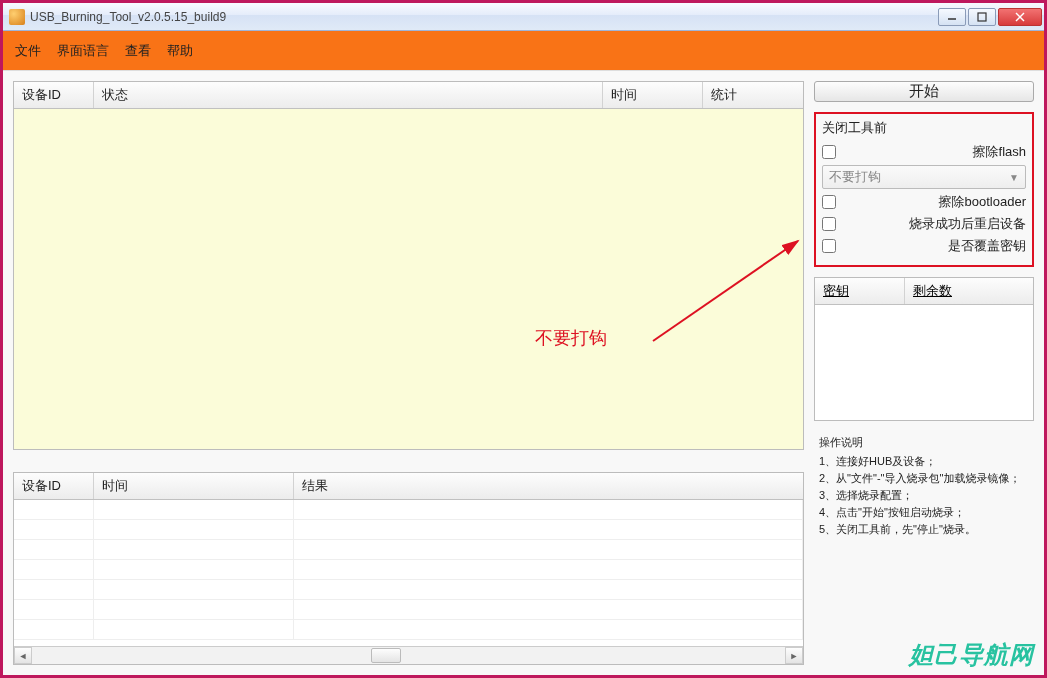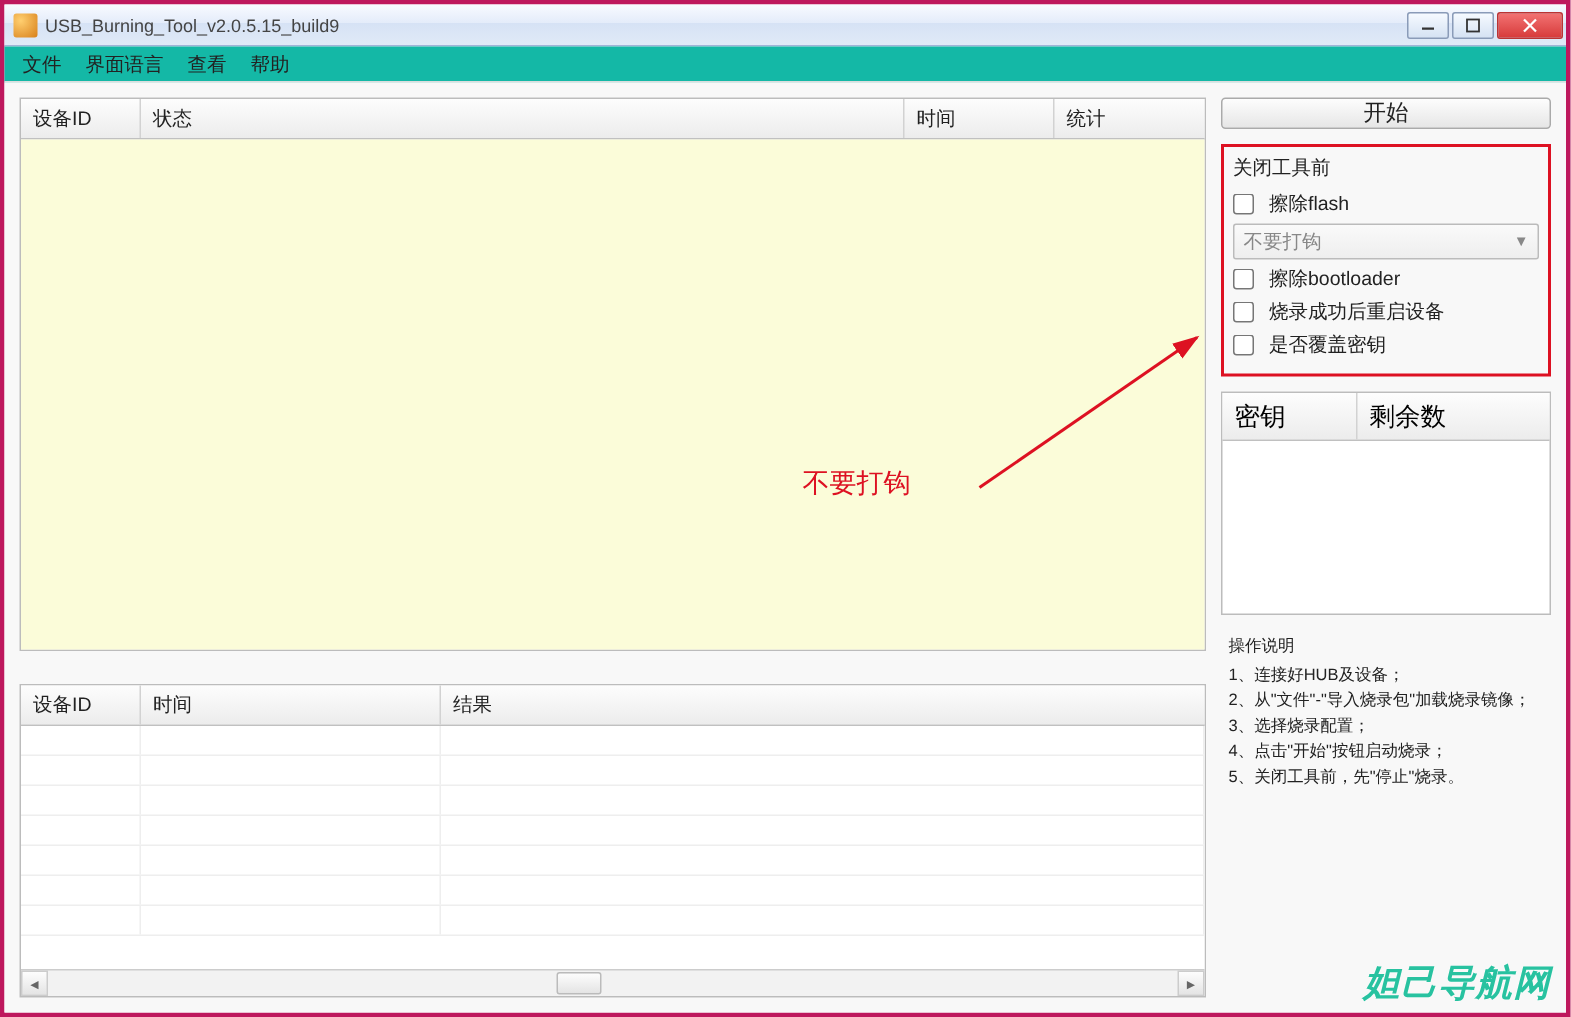--- a/index.html
+++ b/index.html
@@ -9,21 +9,21 @@
   
   .window { position: absolute; top: 0; left: 0; right: 0; bottom: 0; background: #fff; border: 3px solid #be185d; display: flex; flex-direction: column; }
   .titlebar { height: 28px; background: linear-gradient(to bottom, #f8faff 0%, #e4ecfa 45%, #d6e2f5 46%, #e0eaf7 100%); border-bottom: 1px solid #a0b4d8; display: flex; align-items: center; padding: 0 2px 0 6px; }
   .titlebar .appicon { width: 16px; height: 16px; background: radial-gradient(circle at 30% 30%, #ffcf70, #d8801a); border-radius: 2px; margin-right: 5px; }
   .titlebar .title { flex: 1; color: #444; font-size: 12px; }
   .winbtns { display: flex; gap: 2px; }
   .winbtn { width: 28px; height: 18px; border: 1px solid #8a9bb8; border-radius: 2px; background: linear-gradient(to bottom, #f6faff, #d5e2f3); display: flex; align-items: center; justify-content: center; color: #333; font-size: 11px; }
   .winbtn.close { background: linear-gradient(to bottom, #f27272, #d73b3b); border-color: #b33; color: #fff; width: 44px; }
   .winbtn svg { width: 10px; height: 10px; }
 
-  .menubar { height: 24px; display: flex; align-items: center; padding: 0 6px; gap: 4px; background: #14b8a6; border-bottom: 1px solid #ddd; font-size: 13px; color: #222; }
+  .menubar { height: 40px; display: flex; align-items: center; padding: 0 6px; gap: 4px; background: #f97316; border-bottom: 1px solid #ddd; font-size: 13px; color: #222; }
   .menubar .menuitem { padding: 2px 6px; }
 
   .client { flex: 1; display: flex; padding: 10px; gap: 10px; background: #f8f8f8; position: relative; }
 
   
   .leftcol { flex: 1; display: flex; flex-direction: column; gap: 22px; min-width: 0; }
   .grid { border: 1px solid #bcbcbc; background: #fff; }
   .grid .header { display: flex; background: linear-gradient(to bottom, #fdfdfd, #ececec); border-bottom: 1px solid #c0c0c0; }
   .grid .header .cell { padding: 4px 8px; border-right: 1px solid #d2d2d2; color: #222; font-size: 13px; }
   .grid .body { background: #fbfcd9; position: relative; }
@@ -48,28 +48,28 @@
   .sbtrack { flex: 1; position: relative; }
   .sbthumb { position: absolute; left: 45%; top: 1px; bottom: 1px; width: 30px; background: linear-gradient(to bottom,#fdfdfd,#e4e4e4); border:1px solid #bbb; border-radius:2px; }
 
   
   .rightcol { width: 220px; display: flex; flex-direction: column; gap: 10px; }
   .btnrow { display: flex; gap: 12px; flex-direction: column; }
   .bigbtn { flex: 1; height: 46px; border: 1px solid #aaa; background: linear-gradient(to bottom, #fdfdfd, #e6e6e6); border-radius: 3px; display: flex; align-items: center; justify-content: center; font-size: 15px; color: #222; }
 
   .configbox { border: 2px solid #d12; padding: 5px 6px 8px 6px; position: relative; }
   .configbox .legend { font-size: 13px; color: #222; margin-bottom: 4px; }
-  .cbitem { display: flex; align-items: center; gap: 10px; padding: 2px 0; font-size: 13px; color: #222; }
+  .cbitem { display: flex; align-items: center; gap: 10px; padding: 2px 0; font-size: 13px; color: #222; justify-content: space-between; }
   .cbitem input[type=checkbox] { width: 14px; height: 14px; }
   .combo { width: 100%; height: 24px; border: 1px solid #bbb; background: linear-gradient(to bottom,#fafafa,#eee); display:flex; align-items:center; justify-content:space-between; padding: 0 6px; color: #888; margin: 2px 0; border-radius:2px; }
   .combo .arrow { font-size: 10px; color: #888; }
 
   .keygrid { border: 1px solid #bcbcbc; background: #fff; }
   .keygrid .header { display: flex; background: linear-gradient(to bottom,#fdfdfd,#ececec); border-bottom: 1px solid #c0c0c0; }
-  .keygrid .header .cell { padding: 4px 8px; border-right: 1px solid #d2d2d2; font-size: 17px; }
+  .keygrid .header .cell { padding: 4px 8px; border-right: 1px solid #d2d2d2; font-size: 13px; text-decoration: underline; }
   .keygrid .header .kc1 { width: 90px; }
   .keygrid .header .kc2 { flex: 1; border-right: none; }
   .keygrid .body { height: 115px; }
 
   .instrbox { border: 1px solid transparent; padding: 2px 0 0 4px; font-size: 11px; color: #222; line-height: 1.55; }
   .instrbox .ititle { margin-bottom: 2px; }
 
   
   .annot-text { position: absolute; left: 532px; top: 255px; color: #d12; font-size: 18px; font-weight: 500; pointer-events: none; }
   .annot-svg { position: absolute; left: 620px; top: 150px; pointer-events: none; }

